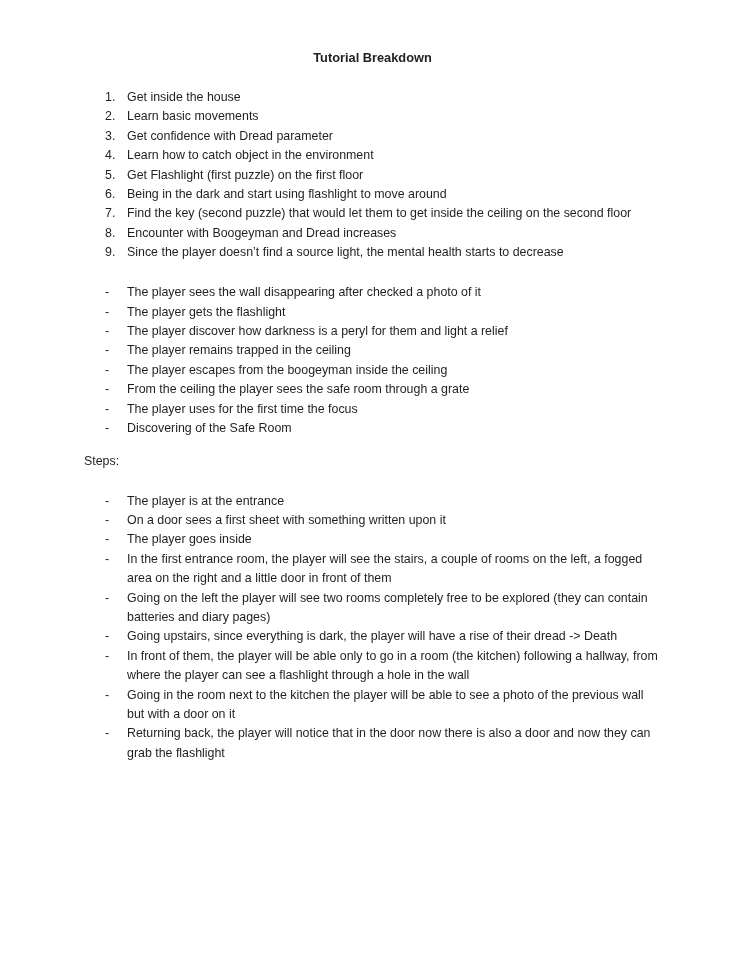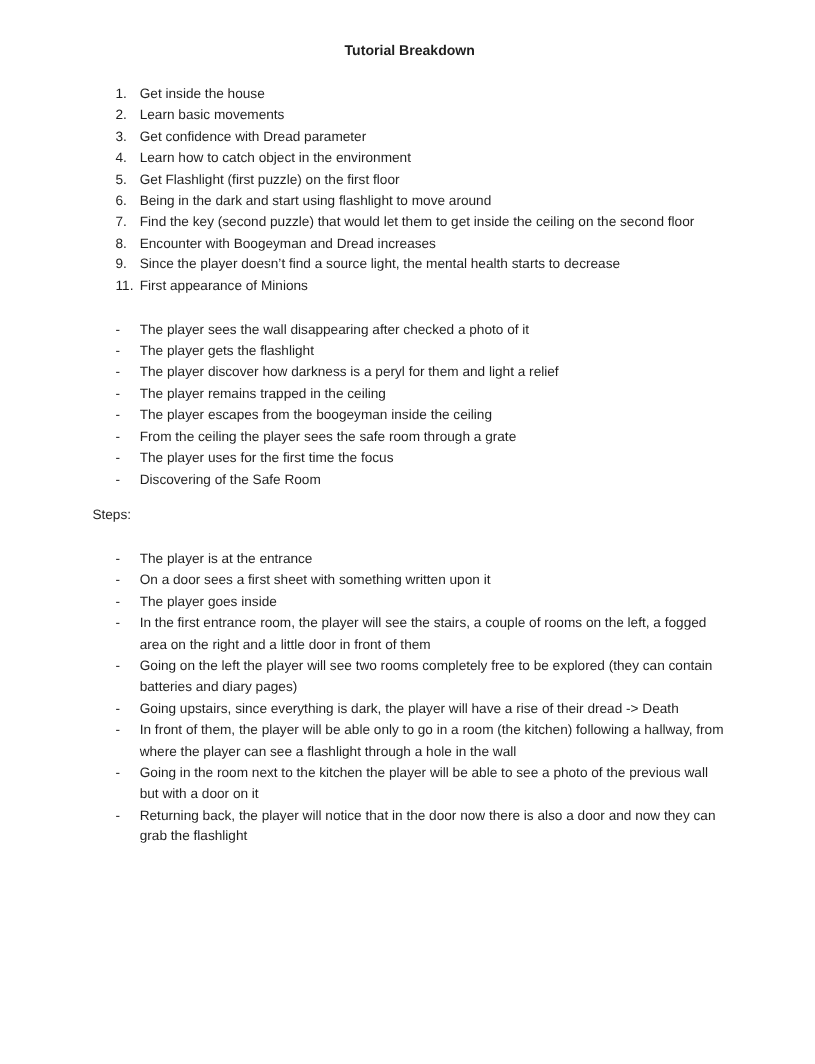--- a/index.html
+++ b/index.html
@@ -5,21 +5,21 @@
   html, body {
     margin: 0;
     padding: 0;
     background: #ffffff;
   }
   .page {
     position: relative;
     width: 741px;
     height: 967px;
     box-sizing: border-box;
-    padding: 36px 80px 0 84px;
+    padding: 48px 80px 0 84px;
     background: #ffffff;
     font-family: "Liberation Sans", sans-serif;
     font-size: 12.4px;
     line-height: 19.4px;
     color: #1f1f1f;
     overflow: hidden;
   }
   .title {
     font-size: 12.8px;
     font-weight: 700;
@@ -85,24 +85,20 @@
         <span class="marker">7.</span>
         <span class="text">Find the key (second puzzle) that would let them to get inside the ceiling on the second floor</span>
       </li>
       <li>
         <span class="marker">8.</span>
         <span class="text">Encounter with Boogeyman and Dread increases</span>
       </li>
       <li>
         <span class="marker">9.</span>
         <span class="text">Since the player doesn’t find a source light, the mental health starts to decrease</span>
-      </li>
-      <li>
-        <span class="marker">11.</span>
-        <span class="text">First appearance of Minions</span>
       </li>
     </ol>
 
 
   <ul class="doc-list">
       <li>
         <span class="marker">-</span>
         <span class="text">The player sees the wall disappearing after checked a photo of it</span>
       </li>
       <li>

